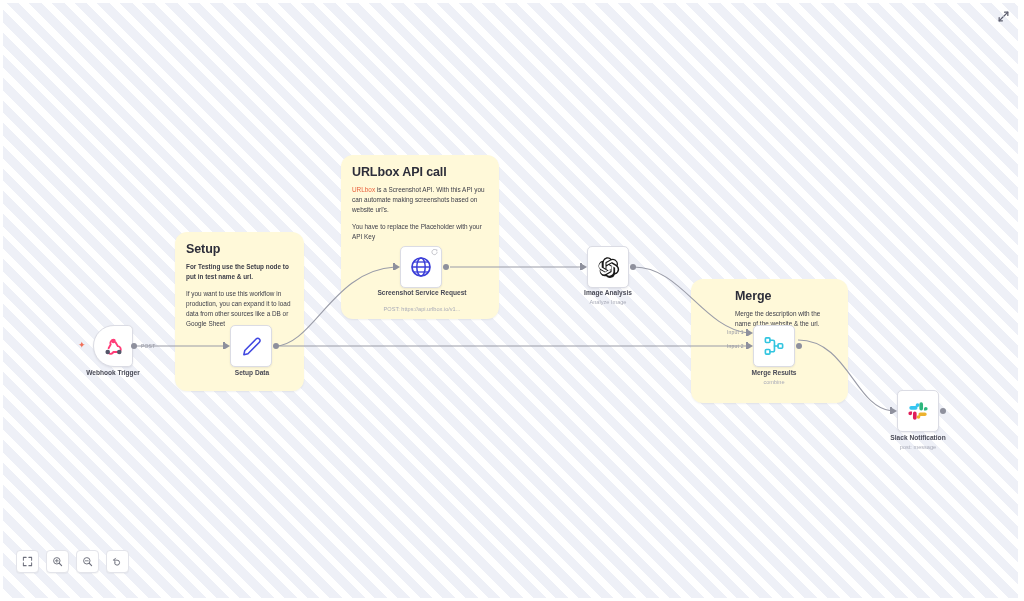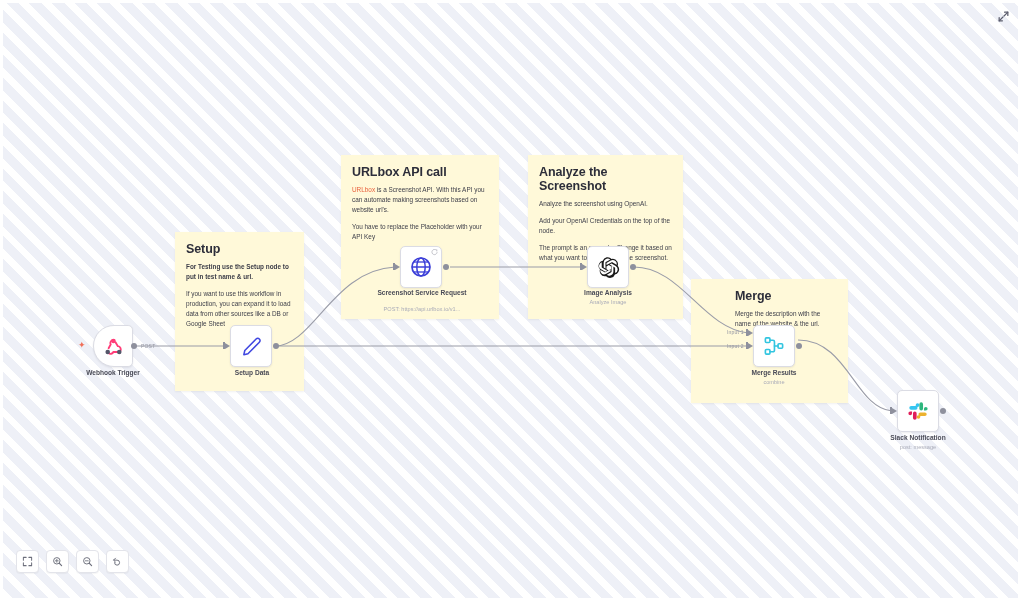--- a/index.html
+++ b/index.html
@@ -27,21 +27,21 @@
         #eef0f7 7px,
         #eef0f7 16px
     );
     overflow: hidden;
   }
 
   
   .sticky {
     position: absolute;
     background: #fff9d9;
-    border-radius: 0;
+    border-radius: 12px;
     padding: 10px 11px;
     box-shadow: 0 1px 2px rgba(0,0,0,.06);
   }
   .sticky h3 {
     font-size: 12.5px;
     font-weight: 700;
     color: #2d2e3a;
     margin-bottom: 6px;
     letter-spacing: -0.1px;
   }
@@ -193,26 +193,20 @@
     <p class="bold">For Testing use the Setup node to put in test name &amp; url.</p>
     <p>If you want to use this workflow in production, you can expand it to load data from other sources like a DB or Google Sheet</p>
   </div>
 
   <div class="sticky" id="sticky-urlbox">
     <h3>URLbox API call</h3>
     <p><span class="lnk">URLbox</span><span> is a Screenshot API. With this API you can automate making screenshots based on website url's.</span></p>
     <p>You have to replace the Placeholder with your API Key</p>
   </div>
 
-  <div class="sticky" id="sticky-analyze">
-    <h3>Analyze the Screenshot</h3>
-    <p>Analyze the screenshot using OpenAI.</p>
-    <p>Add your OpenAI Credentials on the top of the node.</p>
-    <p>The prompt is an example. Change it based on what you want to extract from the screenshot.</p>
-  </div>
 
   <div class="sticky" id="sticky-merge">
     <h3>Merge</h3>
     <p>Merge the description with the name of the website &amp; the url.</p>
   </div>
 
   <svg id="wires">
 
     <path class="wire" d="M 131 343 L 222 343"></path>
 

